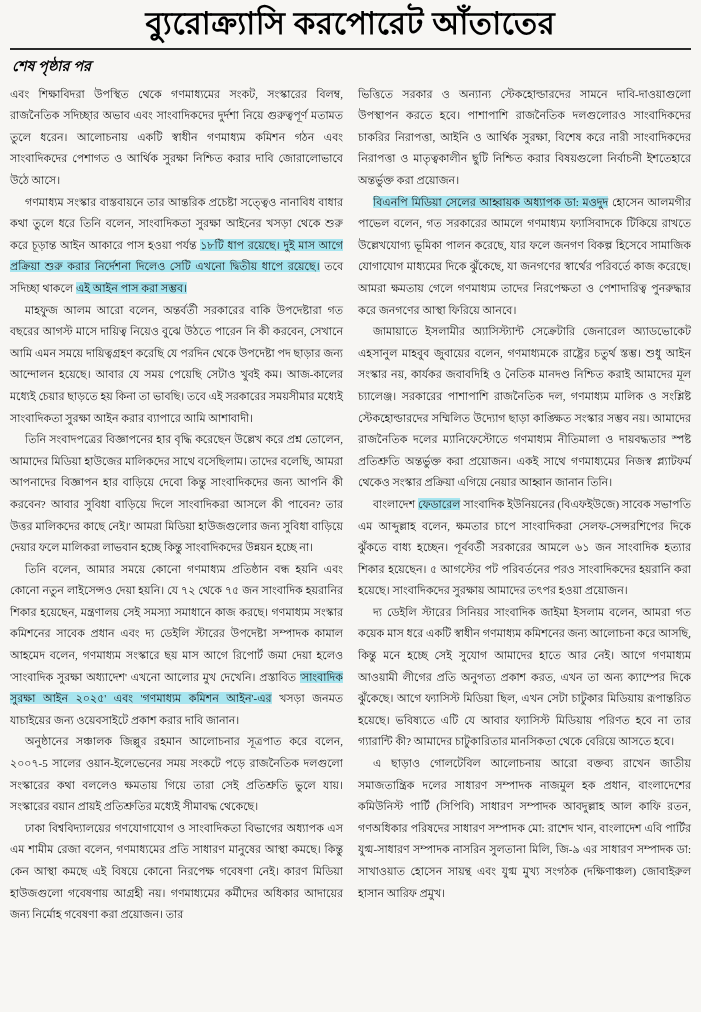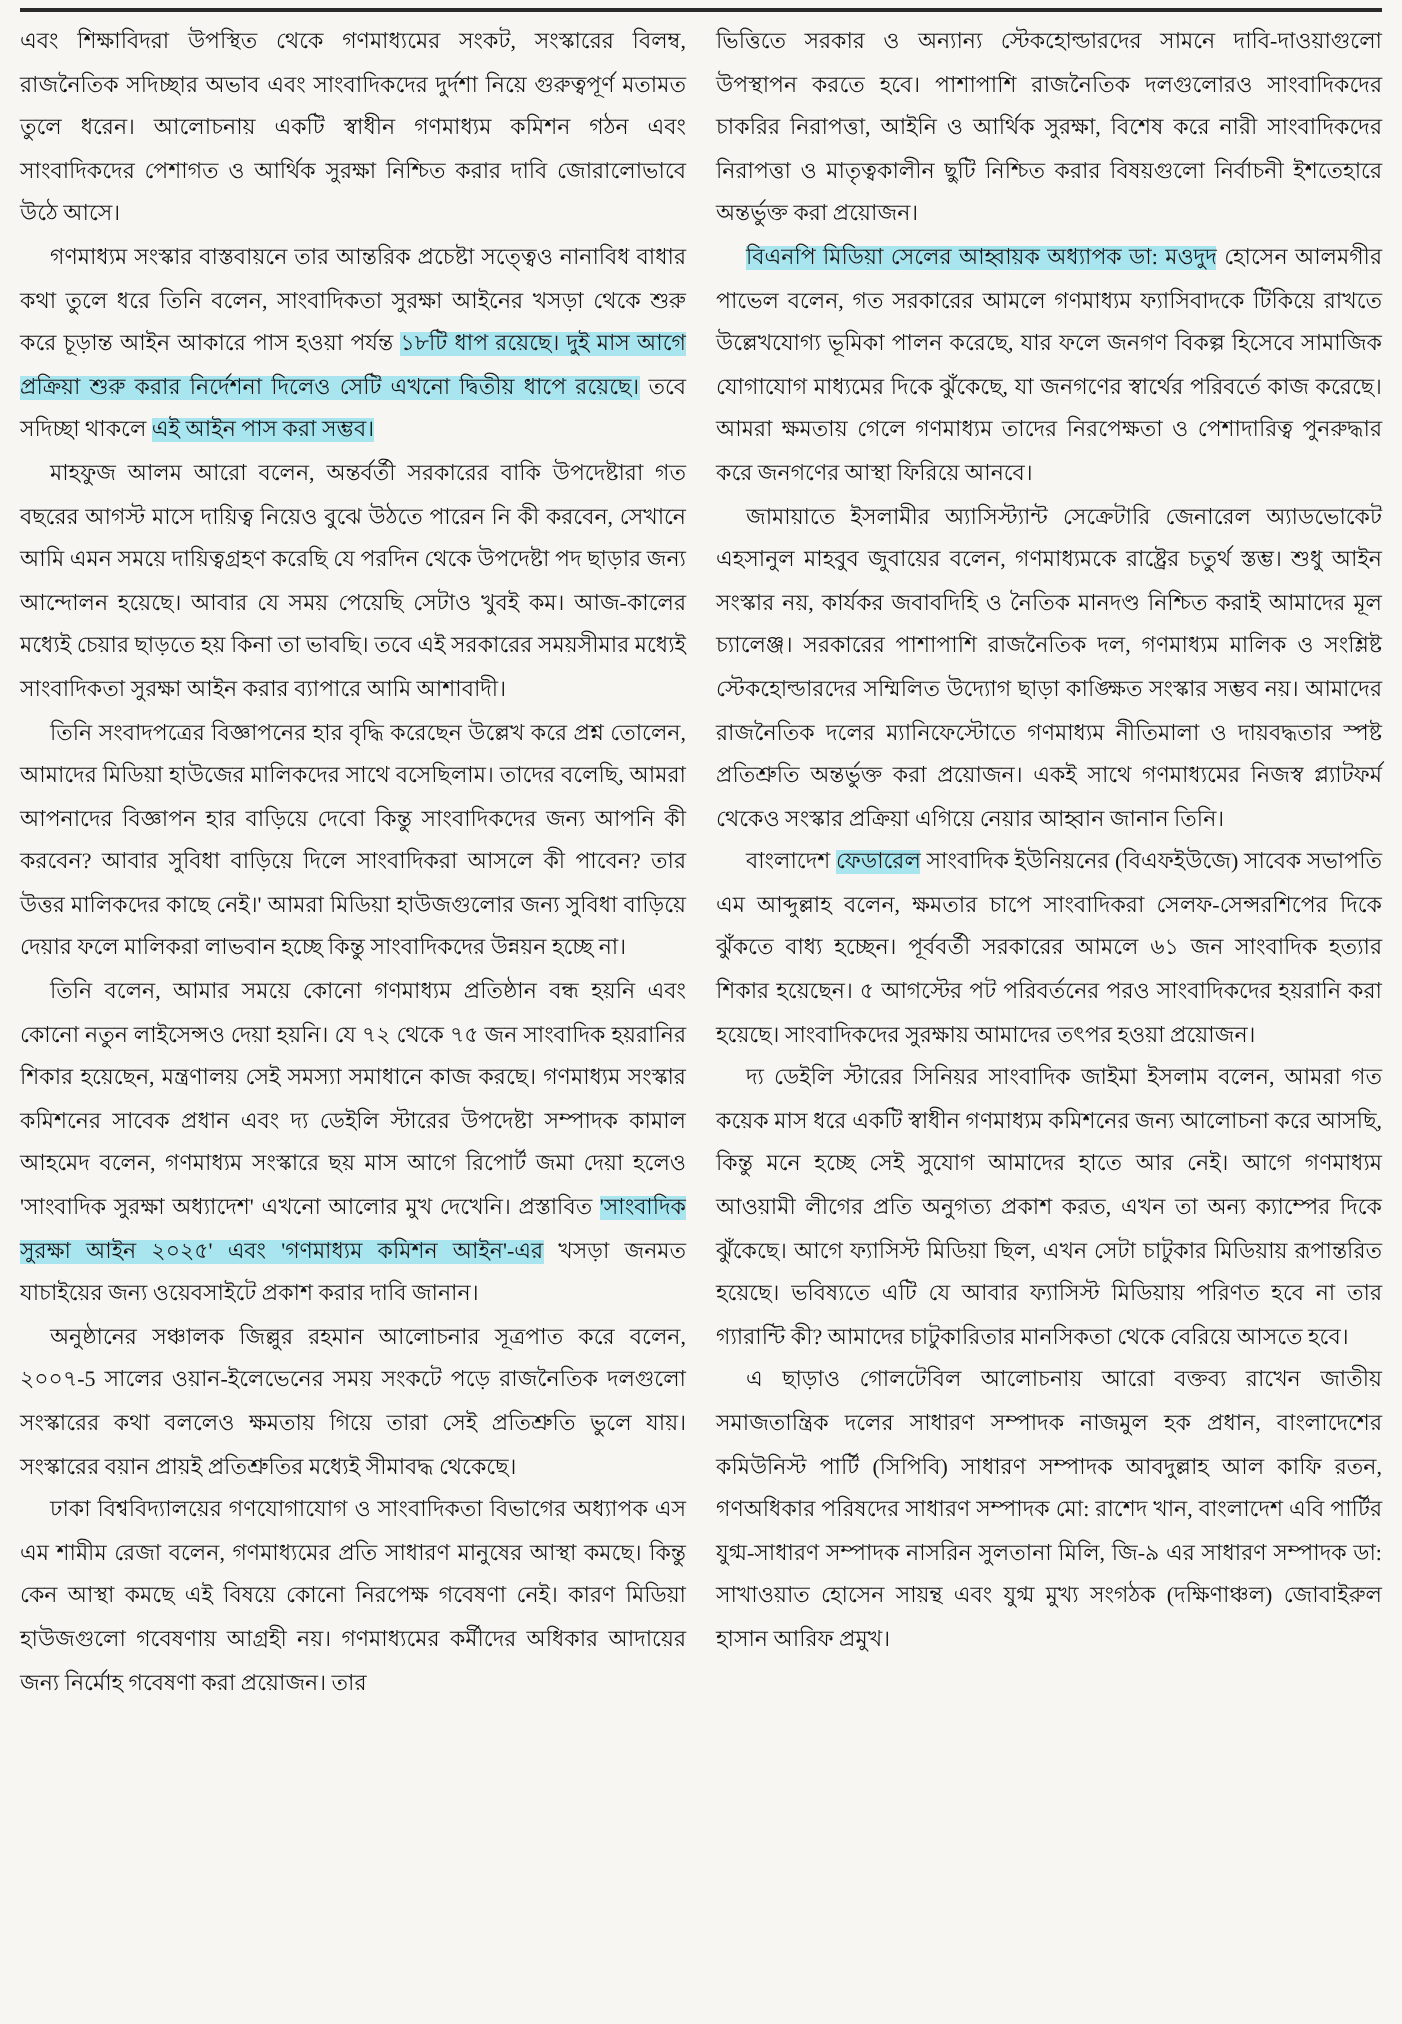--- a/index.html
+++ b/index.html
@@ -60,21 +60,23 @@
   }
   .col p.noindent { text-indent: 0; }
   .hl {
     background: #a8e5ef;
   }
 </style>
 </head>
 <body>
 
 <div class="page" style="background: rgb(247, 246, 243); color: rgb(21, 21, 21);">
+  <h1 class="headline">ব্যুরোক্র্যাসি করপোরেট আঁতাতের</h1>
   <div class="rule"></div>
+  <div class="continued">শেষ পৃষ্ঠার পর</div>
   <div class="columns">
     <div class="col">
         <p class="noindent"><span>এবং শিক্ষাবিদরা উপস্থিত থেকে গণমাধ্যমের সংকট, সংস্কারের বিলম্ব, রাজনৈতিক সদিচ্ছার অভাব এবং সাংবাদিকদের দুর্দশা নিয়ে গুরুত্বপূর্ণ মতামত তুলে ধরেন। আলোচনায় একটি স্বাধীন গণমাধ্যম কমিশন গঠন এবং সাংবাদিকদের পেশাগত ও আর্থিক সুরক্ষা নিশ্চিত করার দাবি জোরালোভাবে উঠে আসে।</span></p>
         <p><span>গণমাধ্যম সংস্কার বাস্তবায়নে তার আন্তরিক প্রচেষ্টা সত্ত্বেও নানাবিধ বাধার কথা তুলে ধরে তিনি বলেন, সাংবাদিকতা সুরক্ষা আইনের খসড়া থেকে শুরু করে চূড়ান্ত আইন আকারে পাস হওয়া পর্যন্ত </span><span class="hl" style="background: rgb(168, 229, 239);">১৮টি ধাপ রয়েছে। দুই মাস আগে প্রক্রিয়া শুরু করার নির্দেশনা দিলেও সেটি এখনো দ্বিতীয় ধাপে রয়েছে।</span><span> তবে সদিচ্ছা থাকলে </span><span class="hl" style="background: rgb(168, 229, 239);">এই আইন পাস করা সম্ভব।</span></p>
         <p><span>মাহফুজ আলম আরো বলেন, অন্তর্বর্তী সরকারের বাকি উপদেষ্টারা গত বছরের আগস্ট মাসে দায়িত্ব নিয়েও বুঝে উঠতে পারেন নি কী করবেন, সেখানে আমি এমন সময়ে দায়িত্বগ্রহণ করেছি যে পরদিন থেকে উপদেষ্টা পদ ছাড়ার জন্য আন্দোলন হয়েছে। আবার যে সময় পেয়েছি সেটাও খুবই কম। আজ-কালের মধ্যেই চেয়ার ছাড়তে হয় কিনা তা ভাবছি। তবে এই সরকারের সময়সীমার মধ্যেই সাংবাদিকতা সুরক্ষা আইন করার ব্যাপারে আমি আশাবাদী।</span></p>
         <p><span>তিনি সংবাদপত্রের বিজ্ঞাপনের হার বৃদ্ধি করেছেন উল্লেখ করে প্রশ্ন তোলেন, আমাদের মিডিয়া হাউজের মালিকদের সাথে বসেছিলাম। তাদের বলেছি, আমরা আপনাদের বিজ্ঞাপন হার বাড়িয়ে দেবো কিন্তু সাংবাদিকদের জন্য আপনি কী করবেন? আবার সুবিধা বাড়িয়ে দিলে সাংবাদিকরা আসলে কী পাবেন? তার উত্তর মালিকদের কাছে নেই।' আমরা মিডিয়া হাউজগুলোর জন্য সুবিধা বাড়িয়ে দেয়ার ফলে মালিকরা লাভবান হচ্ছে কিন্তু সাংবাদিকদের উন্নয়ন হচ্ছে না।</span></p>
         <p><span>তিনি বলেন, আমার সময়ে কোনো গণমাধ্যম প্রতিষ্ঠান বন্ধ হয়নি এবং কোনো নতুন লাইসেন্সও দেয়া হয়নি। যে ৭২ থেকে ৭৫ জন সাংবাদিক হয়রানির শিকার হয়েছেন, মন্ত্রণালয় সেই সমস্যা সমাধানে কাজ করছে। গণমাধ্যম সংস্কার কমিশনের সাবেক প্রধান এবং দ্য ডেইলি স্টারের উপদেষ্টা সম্পাদক কামাল আহমেদ বলেন, গণমাধ্যম সংস্কারে ছয় মাস আগে রিপোর্ট জমা দেয়া হলেও 'সাংবাদিক সুরক্ষা অধ্যাদেশ' এখনো আলোর মুখ দেখেনি। প্রস্তাবিত </span><span class="hl" style="background: rgb(168, 229, 239);">'সাংবাদিক সুরক্ষা আইন ২০২৫' এবং 'গণমাধ্যম কমিশন আইন'-এর</span><span> খসড়া জনমত যাচাইয়ের জন্য ওয়েবসাইটে প্রকাশ করার দাবি জানান।</span></p>
         <p><span>অনুষ্ঠানের সঞ্চালক জিল্লুর রহমান আলোচনার সূত্রপাত করে বলেন, ২০০৭-5 সালের ওয়ান-ইলেভেনের সময় সংকটে পড়ে রাজনৈতিক দলগুলো সংস্কারের কথা বললেও ক্ষমতায় গিয়ে তারা সেই প্রতিশ্রুতি ভুলে যায়। সংস্কারের বয়ান প্রায়ই প্রতিশ্রুতির মধ্যেই সীমাবদ্ধ থেকেছে।</span></p>
         <p><span>ঢাকা বিশ্ববিদ্যালয়ের গণযোগাযোগ ও সাংবাদিকতা বিভাগের অধ্যাপক এস এম শামীম রেজা বলেন, গণমাধ্যমের প্রতি সাধারণ মানুষের আস্থা কমছে। কিন্তু কেন আস্থা কমছে এই বিষয়ে কোনো নিরপেক্ষ গবেষণা নেই। কারণ মিডিয়া হাউজগুলো গবেষণায় আগ্রহী নয়। গণমাধ্যমের কর্মীদের অধিকার আদায়ের জন্য নির্মোহ গবেষণা করা প্রয়োজন। তার</span></p>
       </div>

